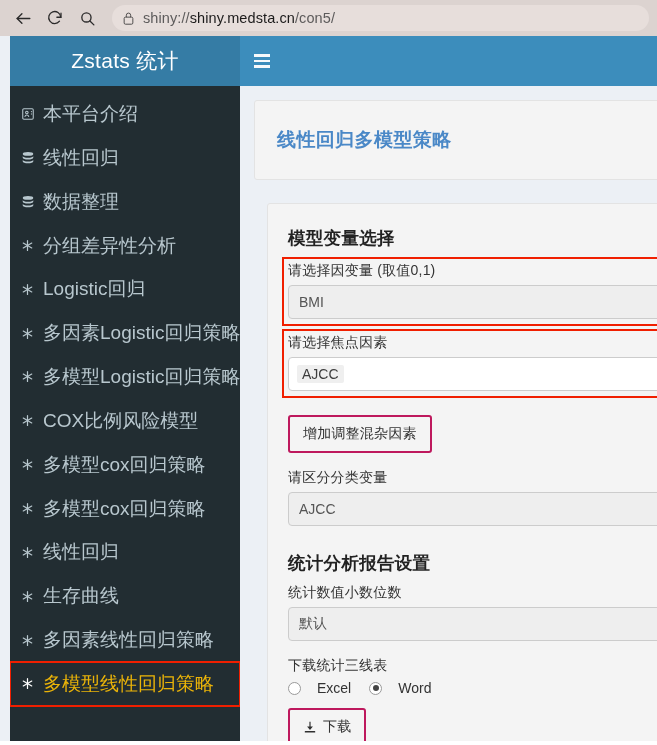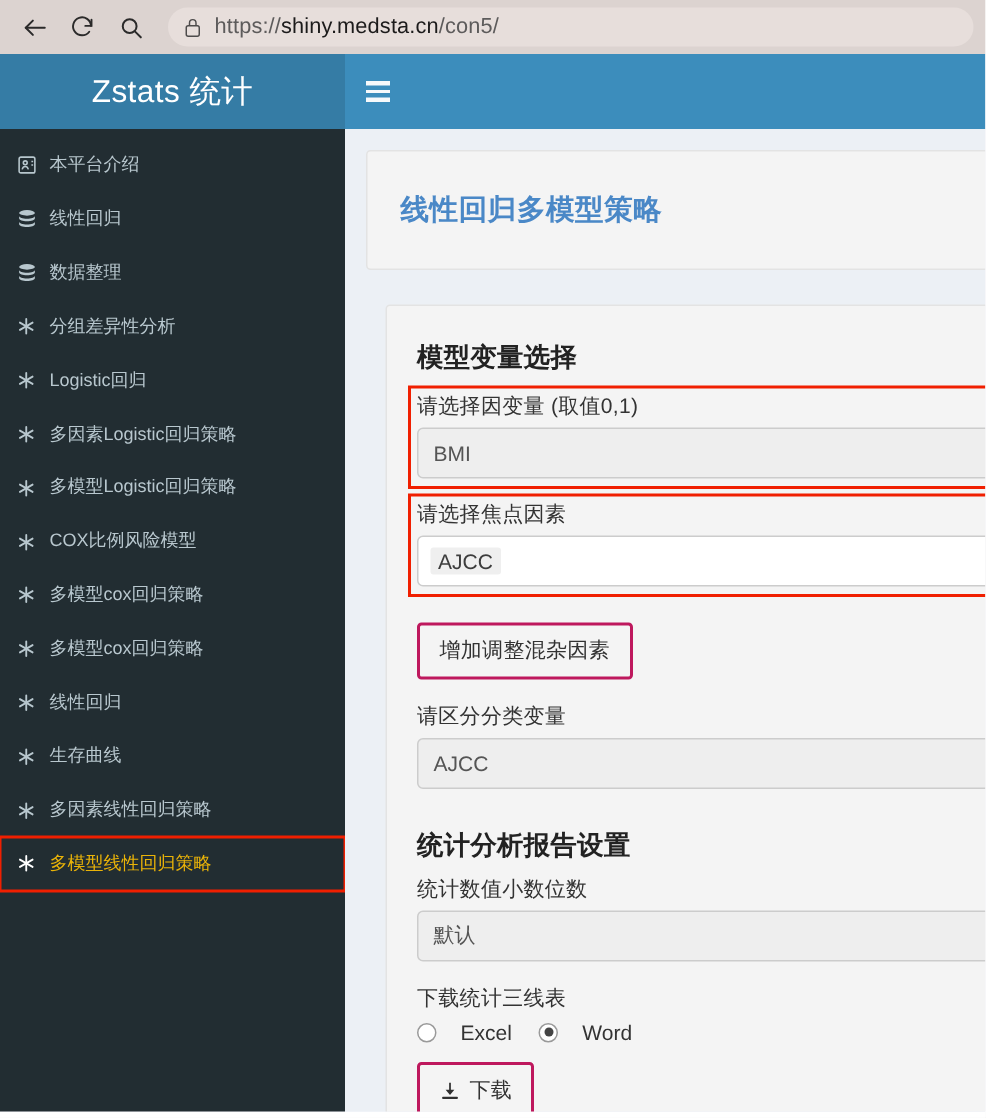--- a/index.html
+++ b/index.html
@@ -47,20 +47,21 @@
   }
   .url-text .dim { color: #5d5b5b; }
 
   
   .app {
     position: relative;
     width: 657px;
     height: 705px;
     background: #ecf0f5;
     overflow: hidden;
+    padding-left: 10px;
   }
 
   
   .app-header {
     display: flex;
     height: 50px;
     width: 100%;
   }
   .logo-box {
     width: 230px;
@@ -104,21 +105,21 @@
     background: #222d32;
     padding-top: 6px;
     overflow: hidden;
   }
   .menu-item {
     display: flex;
     align-items: center;
     gap: 7px;
     padding: 11px 0 11px 9px;
     color: #b8c7ce;
-    font-size: 12px;
+    font-size: 19px;
     line-height: 1.15;
     white-space: nowrap;
     cursor: pointer;
     position: relative;
   }
   .menu-item .mi-icon {
     width: 17px;
     flex: none;
     display: flex;
     align-items: center;
@@ -291,21 +292,21 @@
       </svg>
     </span>
   </div>
   <div class="url-pill">
     <span class="lock-ico">
       <svg width="13" height="15" viewBox="0 0 24 26" fill="none" stroke="#4d4b4b" stroke-width="1.8">
         <rect x="4" y="10.5" width="16" height="13" rx="2.4"></rect>
         <path d="M8 10.5 V7 a4 4 0 0 1 8 0 v3.5"></path>
       </svg>
     </span>
-    <span class="url-text"><span class="dim">https://</span><span>shiny.medsta.cn</span><span class="dim">/con5/</span></span>
+    <span class="url-text"><span class="dim">shiny://</span><span>shiny.medsta.cn</span><span class="dim">/con5/</span></span>
   </div>
 </div>
 
 <div class="app">
 
   <div class="app-header">
     <div class="logo-box">
       <span>Zstats 统计</span>
     </div>
     <div class="navbar">

